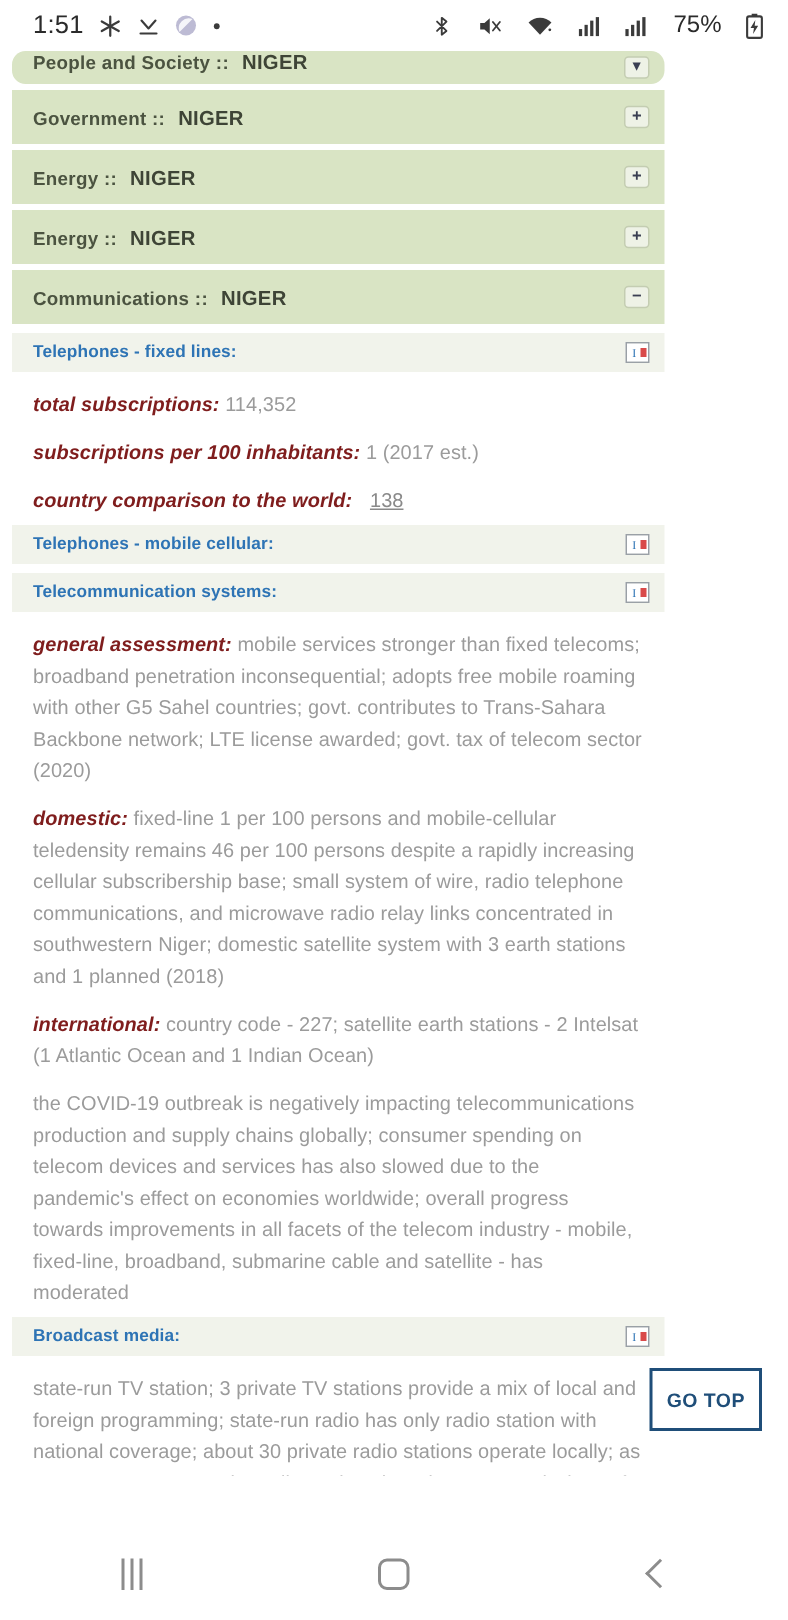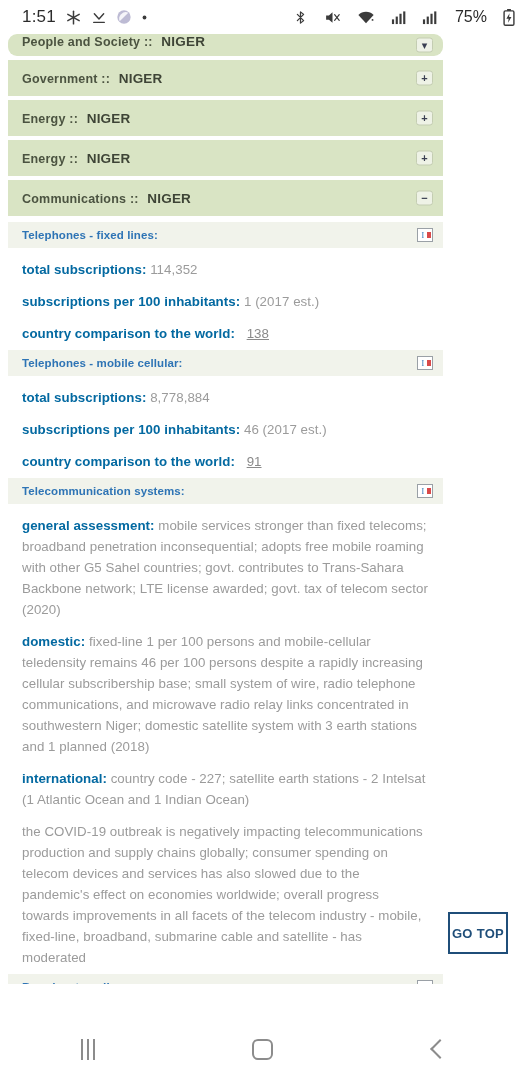--- a/index.html
+++ b/index.html
@@ -13,21 +13,21 @@
   }
 
   
   .status-bar {
     position: relative;
     height: 34px;
     background: #ffffff;
     display: flex;
     align-items: center;
     justify-content: space-between;
-    padding: 0 10px 0 22px;
+    padding: 0 16px 0 22px;
     z-index: 30;
   }
   .status-left {
     display: flex;
     align-items: center;
     gap: 9px;
   }
   .status-clock {
     font-size: 17px;
     color: #2b2b2b;
@@ -146,38 +146,39 @@
     padding: 0 14px 0 14px;
   }
   .para {
     font-size: 13.3px;
     line-height: 21px;
     color: #9b9b9b;
     margin: 11px 0 0 0;
     letter-spacing: 0.05px;
   }
   .para .lbl {
-    color: #0369a1;
+    color: #7f1d1d;
     font-weight: bold;
+    font-style: italic;
   }
   .para .val {
     color: #9b9b9b;
   }
   .para a.rank {
     color: #8a8a8a;
     text-decoration: underline;
     margin-left: 8px;
   }
 
   
   .go-top {
     position: absolute;
     right: 17px;
     top: 912px;
-    width: 60px;
+    width: 75px;
     height: 42px;
     border: 2px solid #1f4e79;
     background: #ffffff;
     color: #1f4e79;
     font-size: 13px;
     font-weight: bold;
     letter-spacing: 0.3px;
     display: flex;
     align-items: center;
     justify-content: center;
@@ -399,34 +400,20 @@
     <div class="field-head">
       <span class="field-head-label">Telephones - mobile cellular:</span>
       <span class="field-icon">
         <svg width="14" height="12" viewBox="0 0 14 12">
           <rect x="0" y="0" width="14" height="12" fill="#ffffff"></rect>
           <text x="3.5" y="9" font-size="8" font-family="Liberation Serif, serif" fill="#2e74b5">I</text>
           <path d="M9 3 L13 3 L13 9 L9 9 Z" fill="#d94a4a"></path>
         </svg>
       </span>
     </div>
-    <div class="field-body">
-      <p class="para">
-        <span class="lbl">total subscriptions:</span>
-        <span class="val">8,778,884</span>
-      </p>
-      <p class="para">
-        <span class="lbl">subscriptions per 100 inhabitants:</span>
-        <span class="val">46 (2017 est.)</span>
-      </p>
-      <p class="para">
-        <span class="lbl">country comparison to the world:</span>
-        <a class="rank" href="#">91</a>
-      </p>
-    </div>
 
     <div class="field-head">
       <span class="field-head-label">Telecommunication systems:</span>
       <span class="field-icon">
         <svg width="14" height="12" viewBox="0 0 14 12">
           <rect x="0" y="0" width="14" height="12" fill="#ffffff"></rect>
           <text x="3.5" y="9" font-size="8" font-family="Liberation Serif, serif" fill="#2e74b5">I</text>
           <path d="M9 3 L13 3 L13 9 L9 9 Z" fill="#d94a4a"></path>
         </svg>
       </span>

